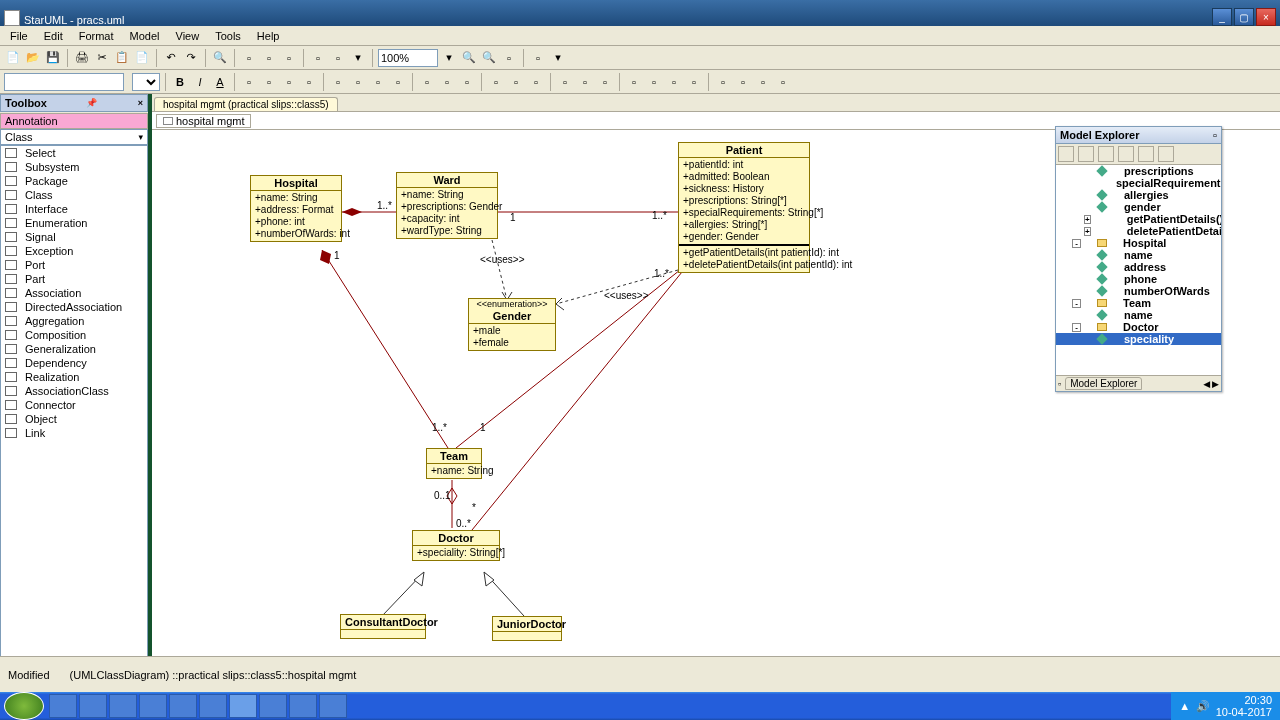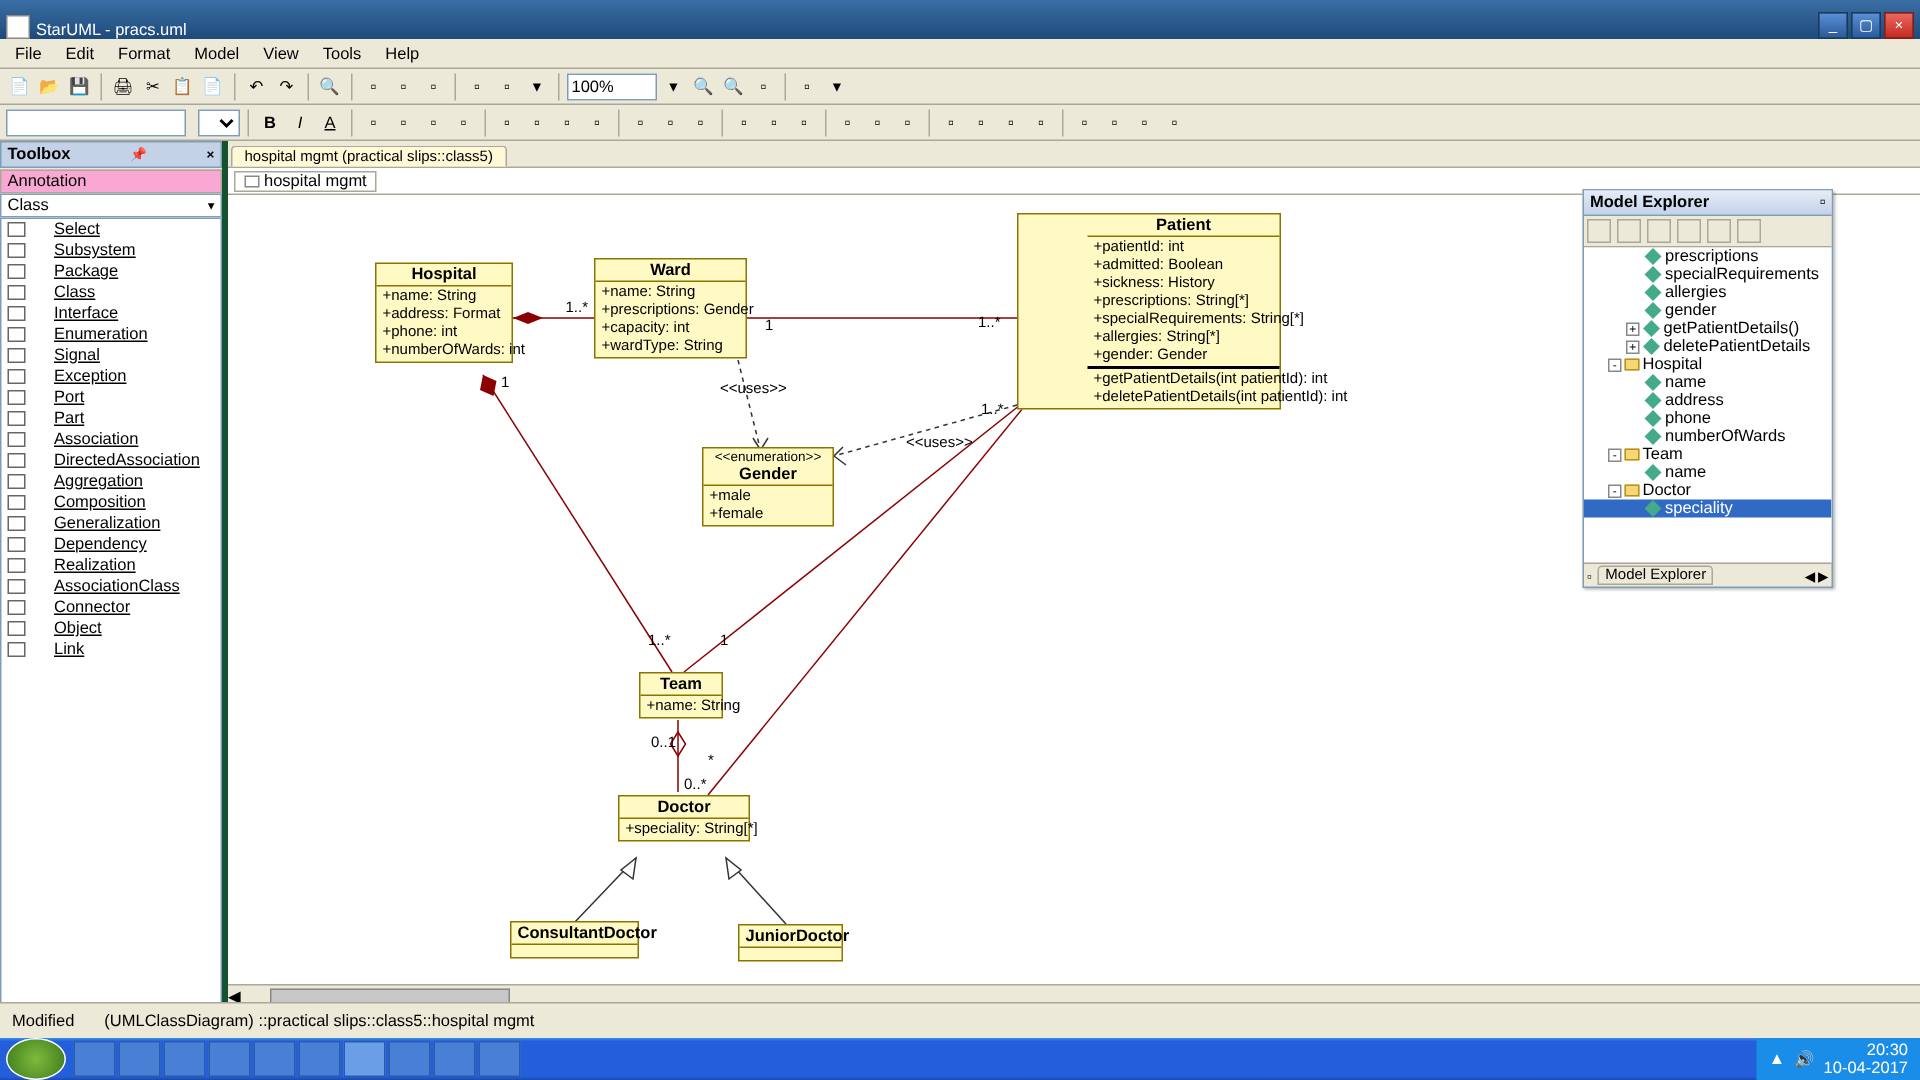--- a/index.html
+++ b/index.html
@@ -28,21 +28,21 @@
 .mainarea { position: absolute; top: 94px; left: 0; right: 0; bottom: 48px; display: flex; }
 
 
 .toolbox { width: 152px; background: #ece9d8; border-right: 4px solid #14532d; display: flex; flex-direction: column; }
 .toolbox-hdr { background: #c4d2e8; border: 1px solid #7f9db9; padding: 2px 4px; font-weight: bold; display: flex; align-items: center; }
 .toolbox-hdr .act { margin-left: auto; font-size: 9px; cursor: pointer; }
 .tbx-sec { background: #f9a8d4; border: 1px solid #aca899; padding: 1px 4px; margin-top: 1px; }
 .tbx-class { background: #fff; border: 1px solid #7f9db9; padding: 1px 4px; display: flex; align-items: center; }
 .tbx-class .dd { margin-left: auto; font-size: 9px; }
 .tbx-list { flex: 1; background: #fff; border: 1px solid #7f9db9; overflow: auto; }
-.tbx-item { padding: 1px 4px; display: flex; align-items: center; gap: 19px; cursor: default; text-decoration: underline; }
+.tbx-item { padding: 1px 4px; display: flex; align-items: center; gap: 8px; cursor: default; }
 .tbx-item .ic { width: 12px; height: 10px; border: 1px solid #666; }
 
 
 .tabstrip { height: 18px; background: #ece9d8; display: flex; align-items: flex-end; border-bottom: 1px solid #aca899; }
 .tab { background: #fff9d8; border: 1px solid #aca899; border-bottom: none; padding: 1px 8px; font-size: 10px; border-radius: 3px 3px 0 0; margin-left: 2px; }
 .subtab { height: 18px; background: #fff; border-bottom: 1px solid #aca899; display: flex; align-items: center; }
 .subtab .st { border: 1px solid #aca899; padding: 0 6px; font-size: 10px; margin-left: 4px; background: #fff; display: flex; align-items: center; gap: 3px; }
 .sticon { width: 10px; height: 8px; border: 1px solid #888; }
 
 
@@ -56,30 +56,30 @@
 .mult, .uses { position: absolute; font-size: 10px; background: transparent; }
 
 svg.lines { position: absolute; top: 0; left: 0; width: 100%; height: 100%; pointer-events: none; }
 
 
 .mexplorer { position: absolute; top: 126px; right: 58px; width: 167px; background: #ece9d8; border: 1px solid #7f9db9; box-shadow: 1px 1px 2px rgba(0,0,0,.3); }
 .mex-hdr { background: linear-gradient(#e4ecf7,#c4d2e8); padding: 2px 4px; font-weight: bold; border-bottom: 1px solid #7f9db9; display: flex; align-items: center; }
 .mex-tb { background: #ece9d8; border-bottom: 1px solid #aca899; display: flex; padding: 2px; gap: 4px; }
 .mex-tb .mb { width: 16px; height: 16px; border: 1px solid #aca899; }
 .mex-tree { background: #fff; height: 210px; overflow: auto; font-size: 10px; }
-.mex-tree .node { padding: 0 2px; display: flex; align-items: center; gap: 2px; white-space: nowrap; }
+.mex-tree .node { padding: 0 2px; display: flex; align-items: center; gap: 16px; white-space: nowrap; font-weight: bold; }
 .mex-tree .di { width: 8px; height: 8px; background: #4a8; transform: rotate(45deg); margin: 0 2px; }
 .mex-tree .fo { width: 10px; height: 8px; background: #f7d774; border: 1px solid #b89020; }
 .mex-tree .exp { width: 9px; height: 9px; border: 1px solid #888; font-size: 8px; line-height: 7px; text-align: center; }
 .mex-tree .node.sel { background: #316ac5; color: #fff; }
 .mex-bot { border-top: 1px solid #aca899; display: flex; align-items: center; padding: 1px 2px; gap: 2px; }
 .mex-bot .tab { background: #ece9d8; border: 1px solid #aca899; font-size: 10px; padding: 0 4px; }
 
 
-.statusbar { position: absolute; bottom: 28px; left: 0; right: 0; height: 24px; background: #ece9d8; border-top: 1px solid #aca899; display: flex; align-items: center; padding: 0 8px; gap: 20px; }
+.statusbar { position: absolute; bottom: 28px; left: 0; right: 0; height: 36px; background: #ece9d8; border-top: 1px solid #aca899; display: flex; align-items: center; padding: 0 8px; gap: 20px; }
 
 
 .taskbar { position: absolute; bottom: 0; left: 0; right: 0; height: 28px; background: linear-gradient(#3a8de8,#245edb 8%,#245edb 92%,#1a4aaa); display: flex; align-items: center; }
 .start { width: 40px; height: 28px; background: radial-gradient(circle,#7fba3c,#3a7a1c); border-radius: 50%; margin: 0 4px; border: 1px solid #fff; }
 .tbicon { width: 28px; height: 24px; background: #4a7fd6; border: 1px solid #2a5aaa; margin: 0 1px; }
 .tbicon.active { background: #6a9fe8; }
 .tray { margin-left: auto; background: #1a8de8; height: 28px; display: flex; align-items: center; padding: 0 8px; color: #fff; font-size: 10px; gap: 6px; }
 
 .hscroll { height: 16px; background: #ece9d8; border-top: 1px solid #aca899; display: flex; align-items: center; }
 .hscroll .thumb { width: 160px; height: 12px; background: #c8c8c8; border: 1px solid #888; margin-left: 20px; }
@@ -343,21 +343,21 @@
       <div class="umlclass" style="left:244px; top:42px; width:102px;">
         <div class="chdr">Ward</div>
         <div class="csec">
           <div>+name: String</div>
           <div>+prescriptions: Gender</div>
           <div>+capacity: int</div>
           <div>+wardType: String</div>
         </div>
       </div>
 
-      <div class="umlclass" style="left:526px; top:12px; width:176px;padding-left:46px;">
+      <div class="umlclass" style="left:526px; top:12px; width:132px;">
         <div class="chdr">Patient</div>
         <div class="csec">
           <div>+patientId: int</div>
           <div>+admitted: Boolean</div>
           <div>+sickness: History</div>
           <div>+prescriptions: String[*]</div>
           <div>+specialRequirements: String[*]</div>
           <div>+allergies: String[*]</div>
           <div>+gender: Gender</div>
         </div>

